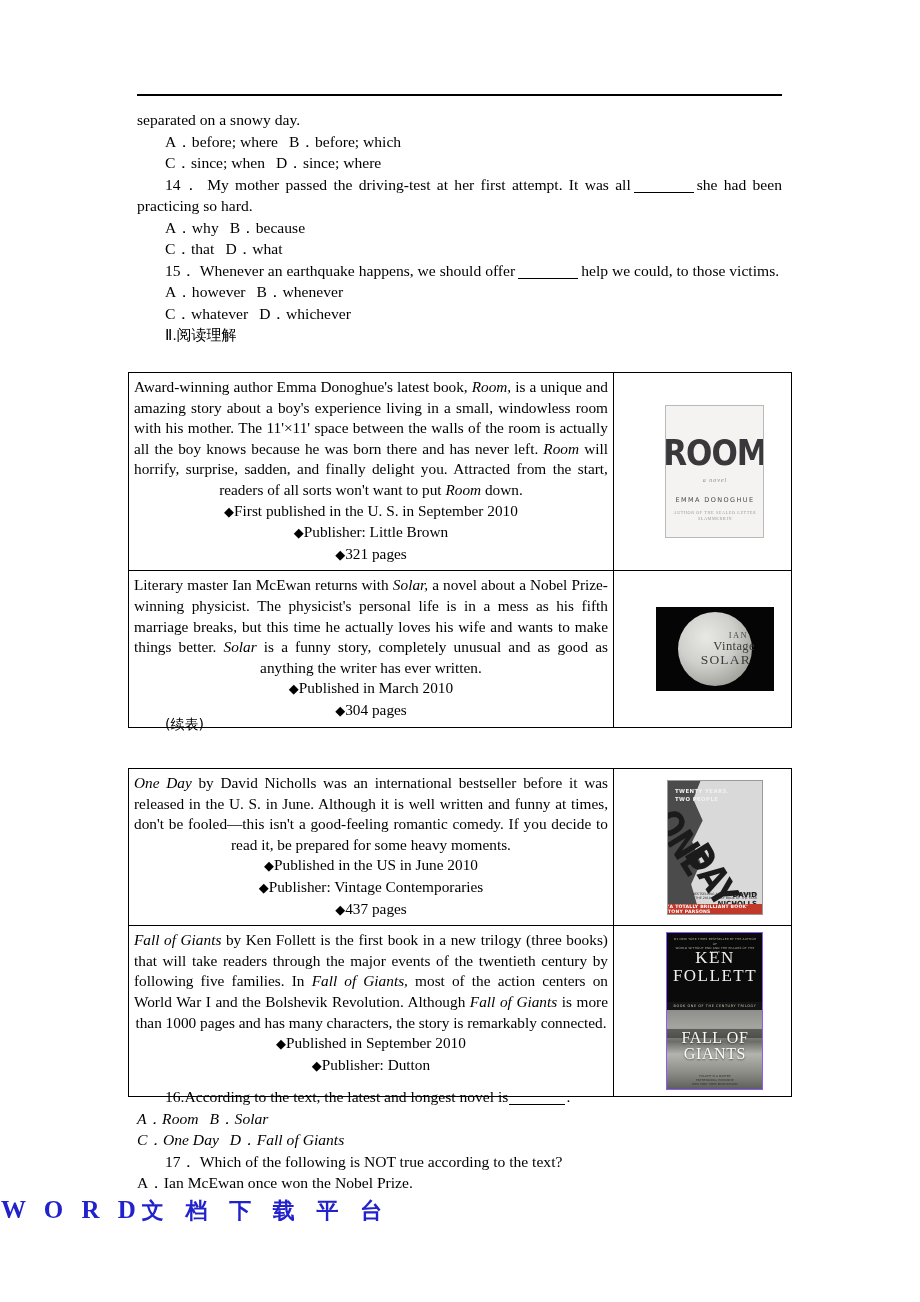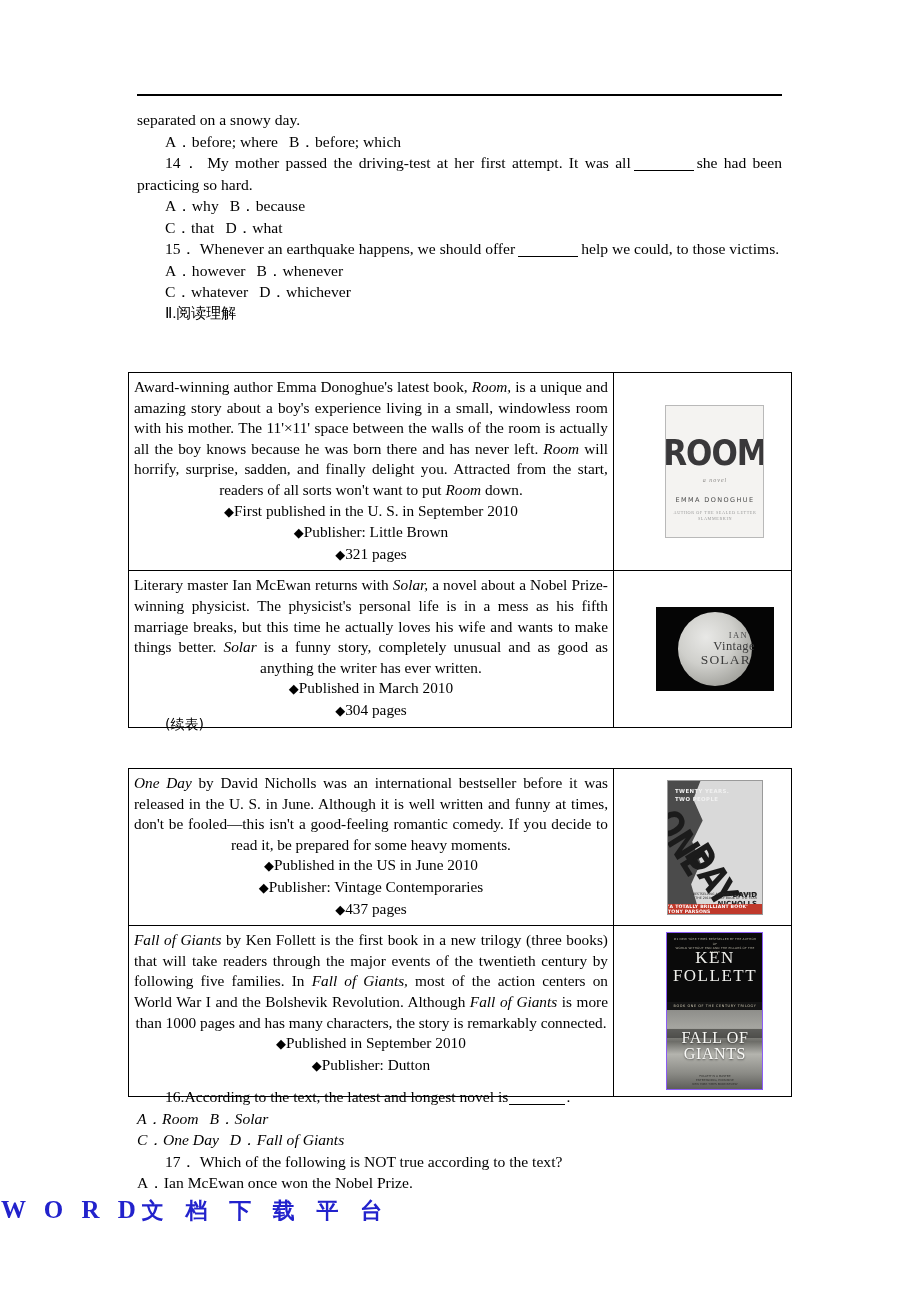--- a/index.html
+++ b/index.html
@@ -46,21 +46,21 @@
   .blank {
     display: inline-block;
     border-bottom: 1px solid #000;
     width: 60px;
     vertical-align: -3px;
     margin: 0 3px;
   }
   .blank.sm { width: 56px; }
   .blank.tight { margin: 0 1px; }
   .opt-gap { display: inline-block; width: 11px; }
-  .cn { font-family: Liberation Serif, serif; font-size: 15px; }
+  .cn { font-family: Liberation Sans, sans-serif; font-size: 15px; }
 
   
   .btable {
     position: absolute;
     border: 1.6px solid #000;
     box-sizing: border-box;
     background: #fff;
   }
   .brow {
     display: flex;
@@ -285,20 +285,21 @@
 <div class="page">
 
   <div class="header-rule"></div>
 
   <div class="body-block" style="top:109px;">
 
     <div class="ln">separated on a snowy day.</div>
 
     <div class="ln indent"><span>A．before; where</span><span class="opt-gap"></span><span>B．before; which</span></div>
 
+    <div class="ln indent"><span>C．since; when</span><span class="opt-gap"></span><span>D．since; where</span></div>
 
     <div class="ln indent"><span>14．</span> <span>My mother passed the driving-test at her first attempt. It was all</span><span class="blank"></span><span>she had been practicing so hard.</span></div>
 
     <div class="ln indent"><span>A．why</span><span class="opt-gap"></span><span>B．because</span></div>
 
     <div class="ln indent"><span>C．that</span><span class="opt-gap"></span><span>D．what</span></div>
 
     <div class="ln indent"><span>15．</span> <span>Whenever an earthquake happens, we should offer</span><span class="blank"></span><span>help we could, to those victims.</span></div>
 
     <div class="ln indent"><span>A．however</span><span class="opt-gap"></span><span>B．whenever</span></div>

